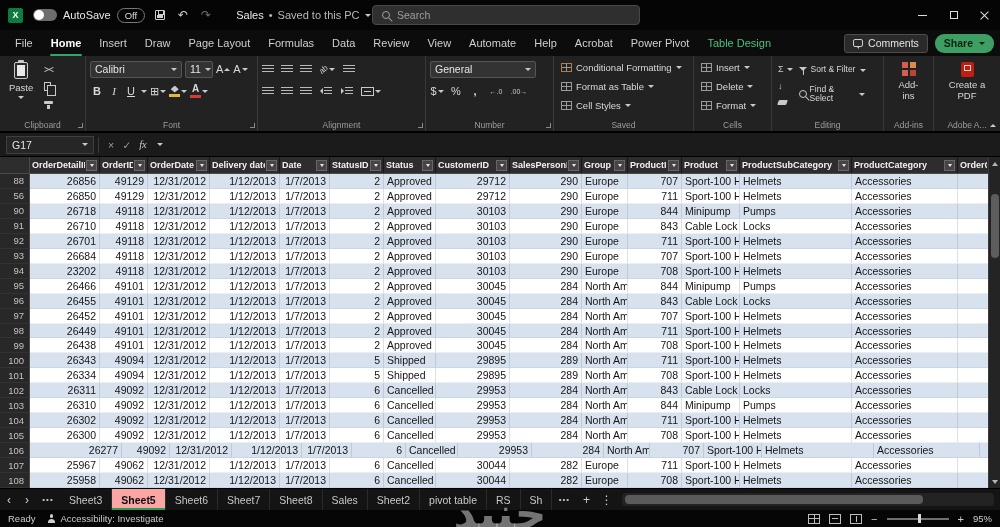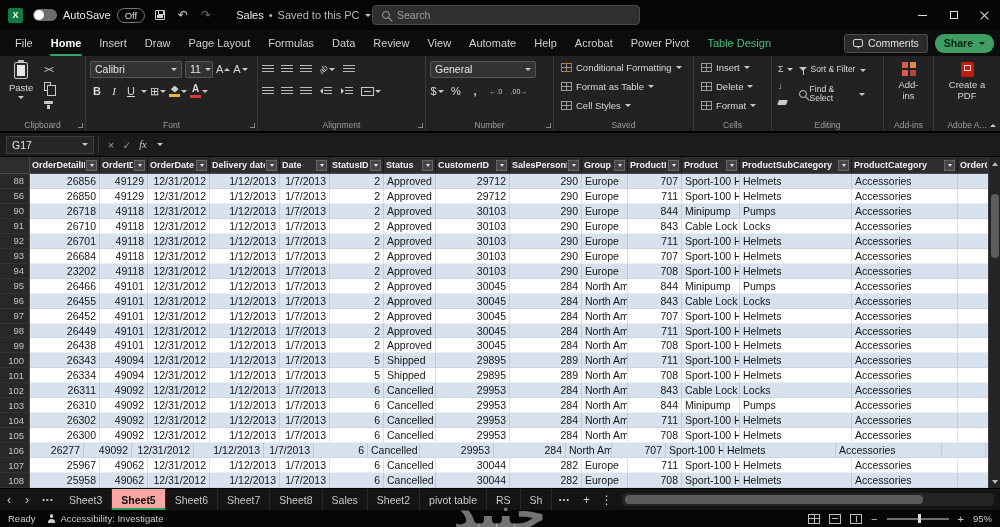--- a/index.html
+++ b/index.html
@@ -924,21 +924,21 @@
           <div class="tcell r" style="width: 72px;">284</div>
           <div class="tcell" style="width: 46px;">North Am</div>
           <div class="tcell r" style="width: 54px;">708</div>
           <div class="tcell" style="width: 58px;">Sport-100 H</div>
           <div class="tcell" style="width: 112px;">Helmets</div>
           <div class="tcell" style="width: 106px;">Accessories</div>
           <div class="tcell r" style="width: 44px;"></div>
         </div>
         <div class="trow even">
           <div class="rnum">106</div>
-          <div class="tcell r" style="width: 54px; padding-left: 16px;">26277</div>
+          <div class="tcell r" style="width: 92px; padding-left: 16px;">26277</div>
           <div class="tcell r" style="width: 48px;">49092</div>
           <div class="tcell r" style="width: 62px;">12/31/2012</div>
           <div class="tcell r" style="width: 70px;">1/12/2013</div>
           <div class="tcell r" style="width: 50px;">1/7/2013</div>
           <div class="tcell r" style="width: 54px;">6</div>
           <div class="tcell" style="width: 52px;">Cancelled</div>
           <div class="tcell r" style="width: 74px;">29953</div>
           <div class="tcell r" style="width: 72px;">284</div>
           <div class="tcell" style="width: 46px;">North Am</div>
           <div class="tcell r" style="width: 54px;">707</div>

